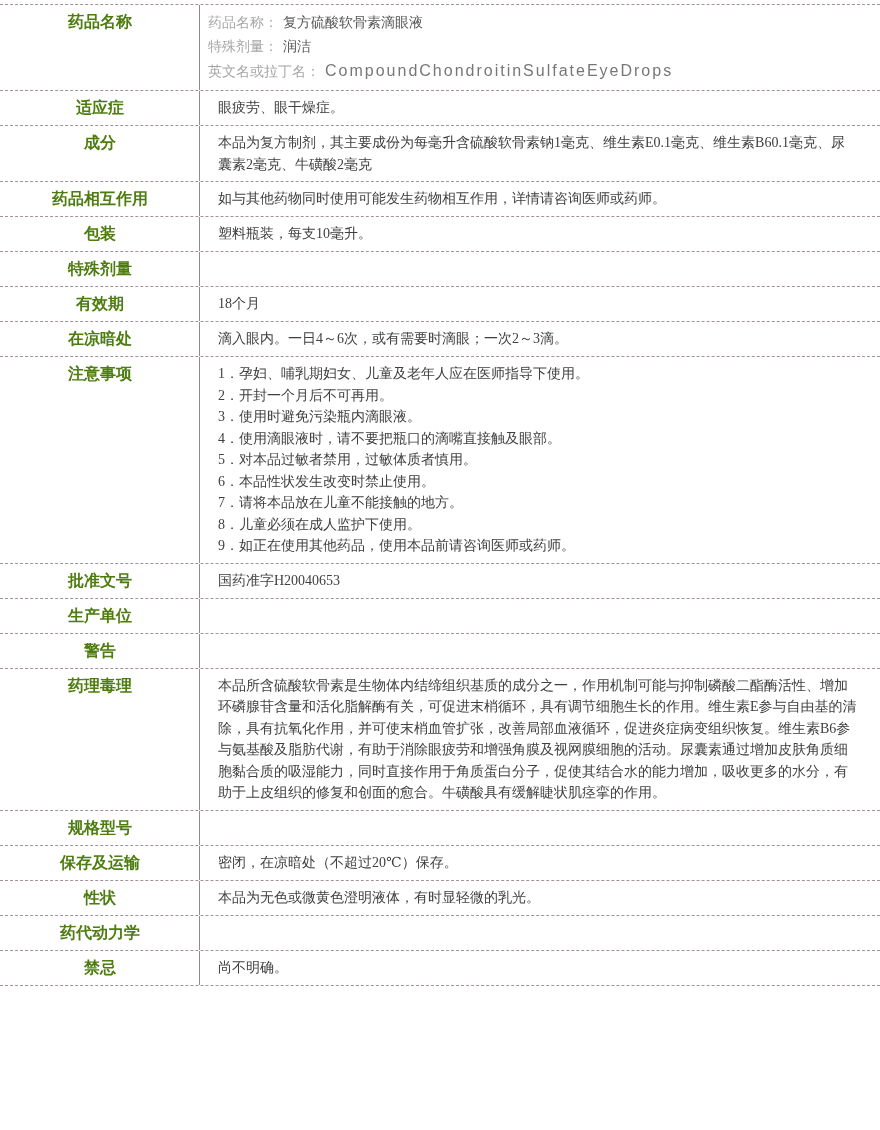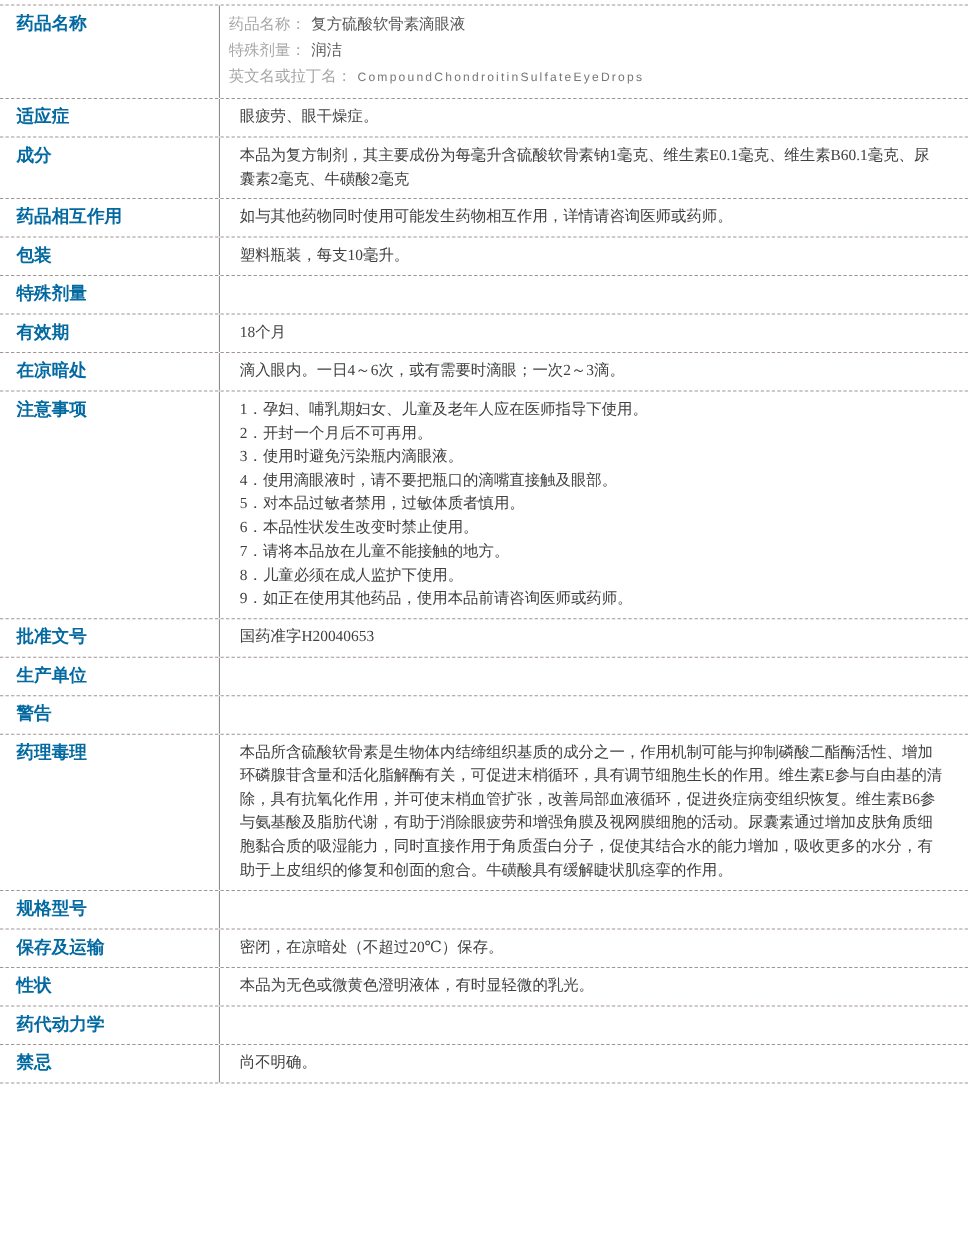--- a/index.html
+++ b/index.html
@@ -22,24 +22,24 @@
     align-items: stretch;
     border-bottom: 1px dashed #a39494;
     min-height: 32px;
     box-sizing: border-box;
   }
   .label-cell {
     flex: 0 0 200px;
     width: 200px;
     box-sizing: border-box;
     padding: 7px 14px 7px 15px;
-    text-align: left;
+    text-align: center;
     font-size: 16px;
     font-weight: bold;
-    color: #0369a1;
+    color: #4d7c0f;
     line-height: 20px;
     border-right: 1px solid #8c8c8c;
   }
   .content-cell {
     flex: 1 1 auto;
     box-sizing: border-box;
     padding: 6px 22px 6px 18px;
     font-size: 14px;
     color: #404040;
     line-height: 21.5px;
@@ -55,21 +55,21 @@
     color: #a6a6a6;
     margin-right: 5px;
   }
   .name-value {
     color: #555555;
   }
   .name-value.english {
     font-family: "Liberation Sans", "DejaVu Sans", sans-serif;
     letter-spacing: 2px;
     color: #777777;
-    font-size: 11px;
+    font-size: 16px;
   }
   .text-line {
     line-height: 21.5px;
   }
 </style>
 </head>
 <body>
 
 <div class="page">
   <div class="drug-table" id="drug-table">

